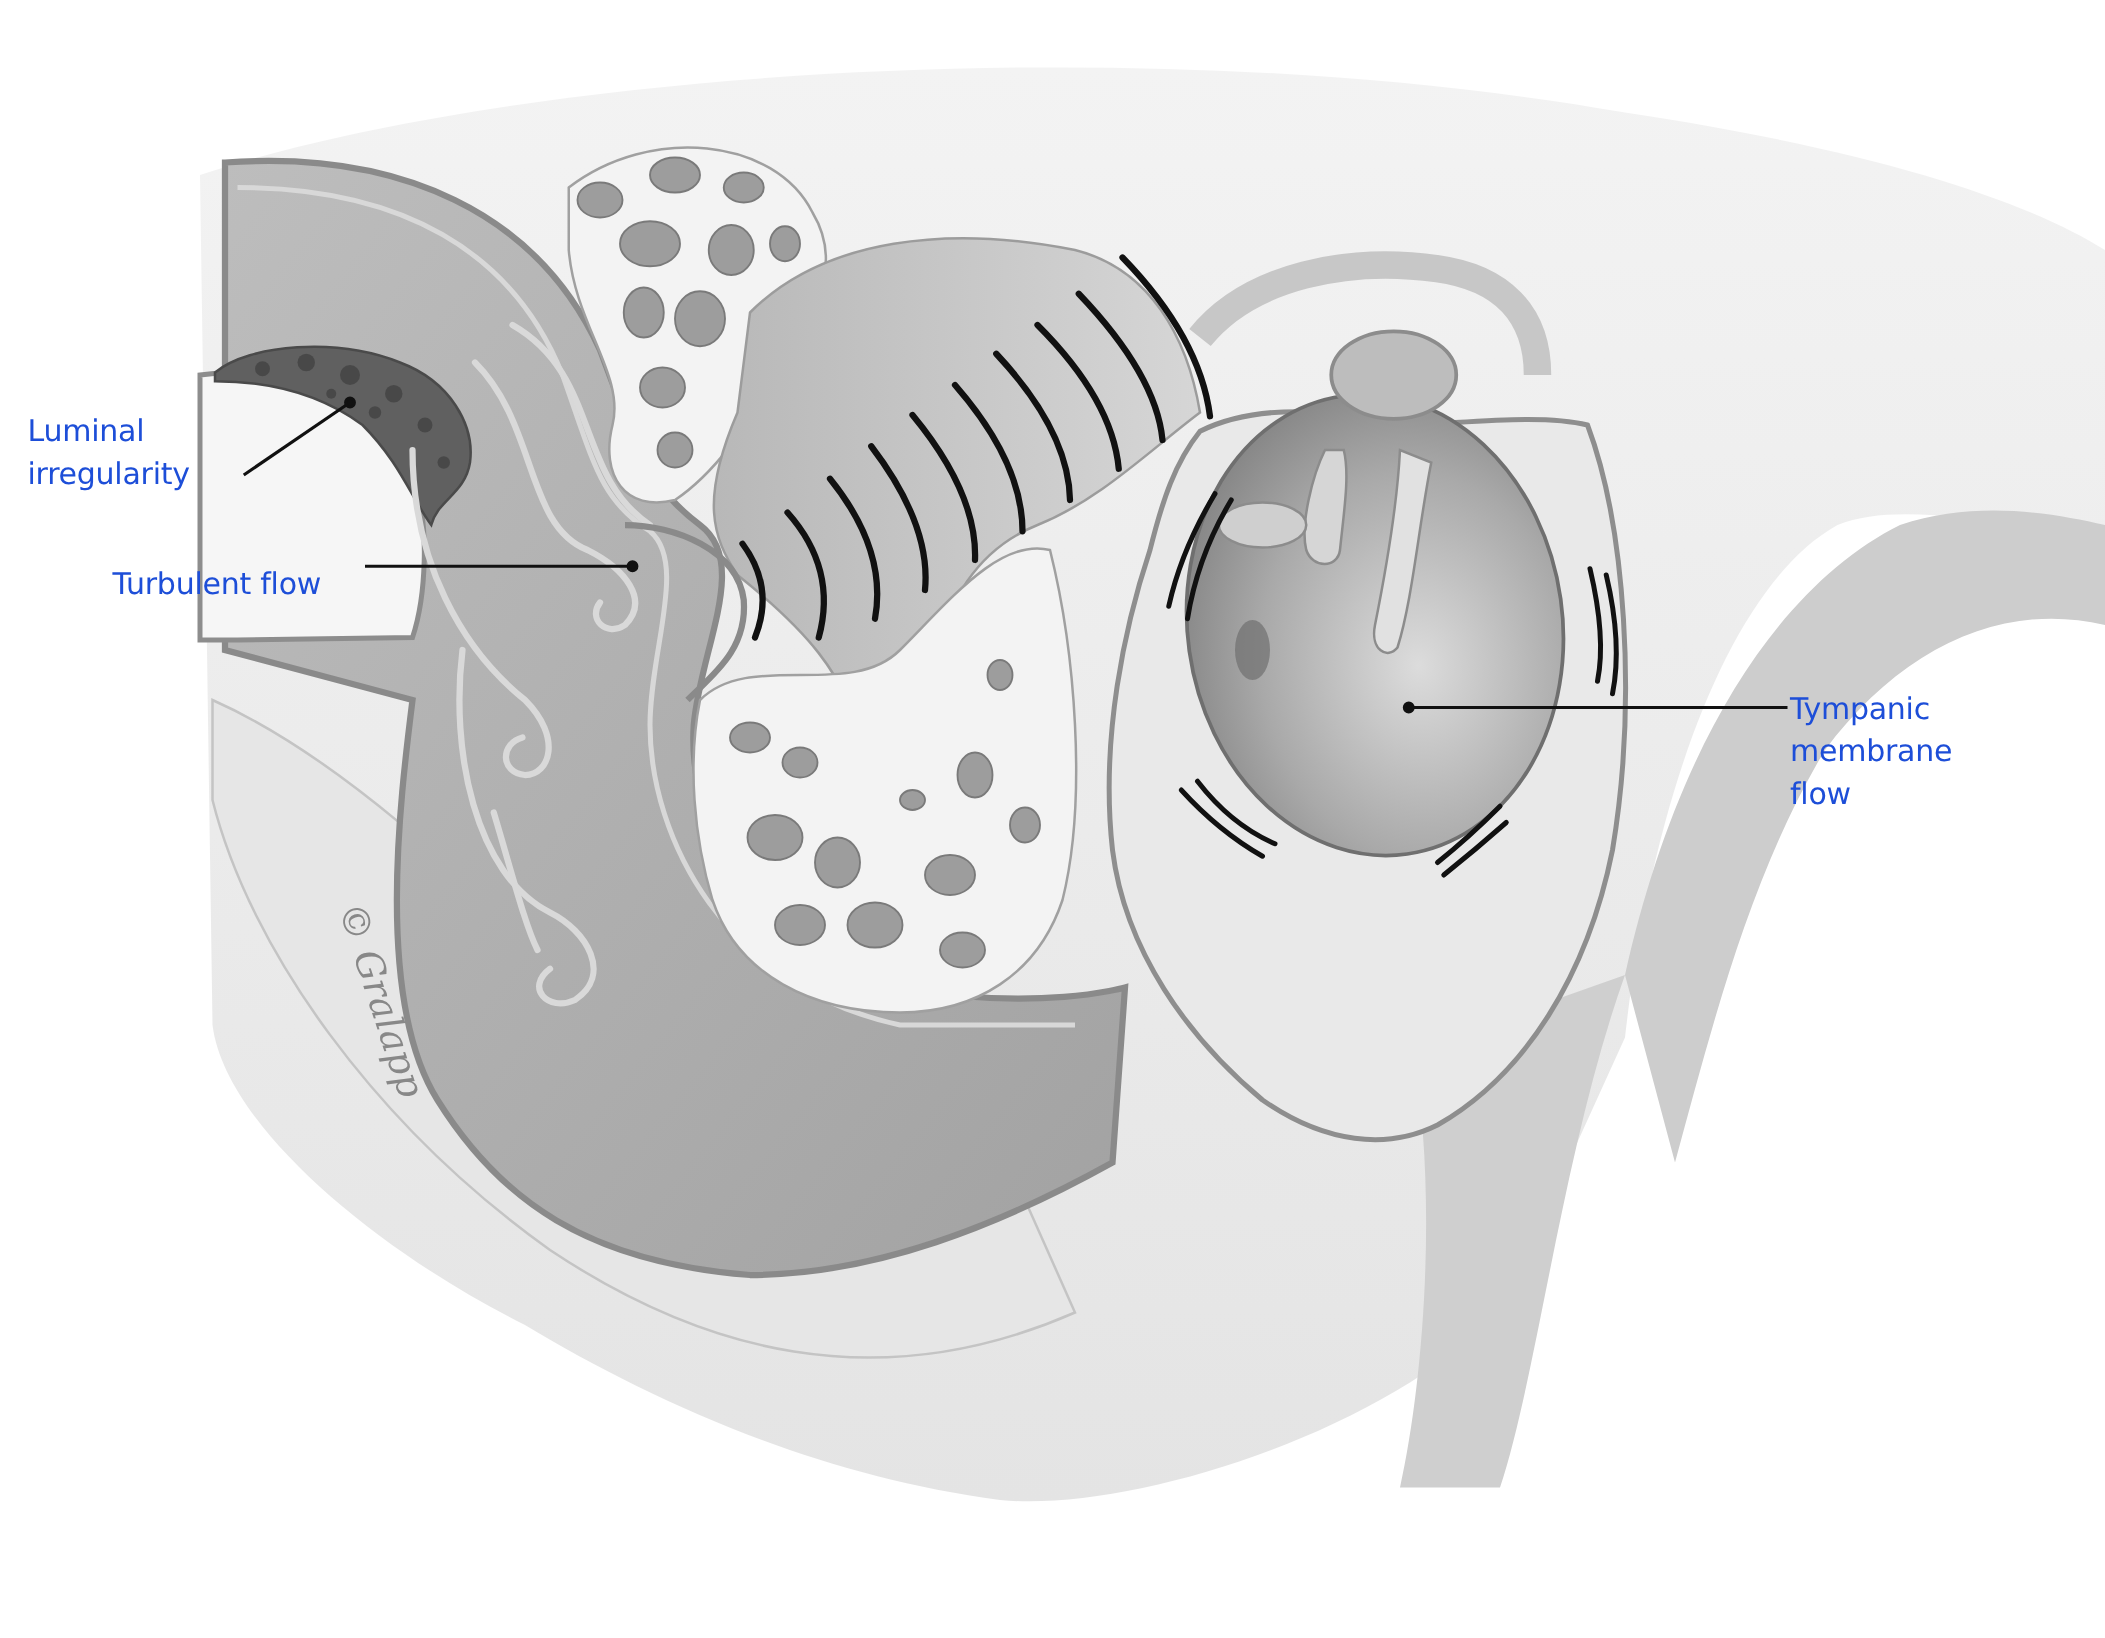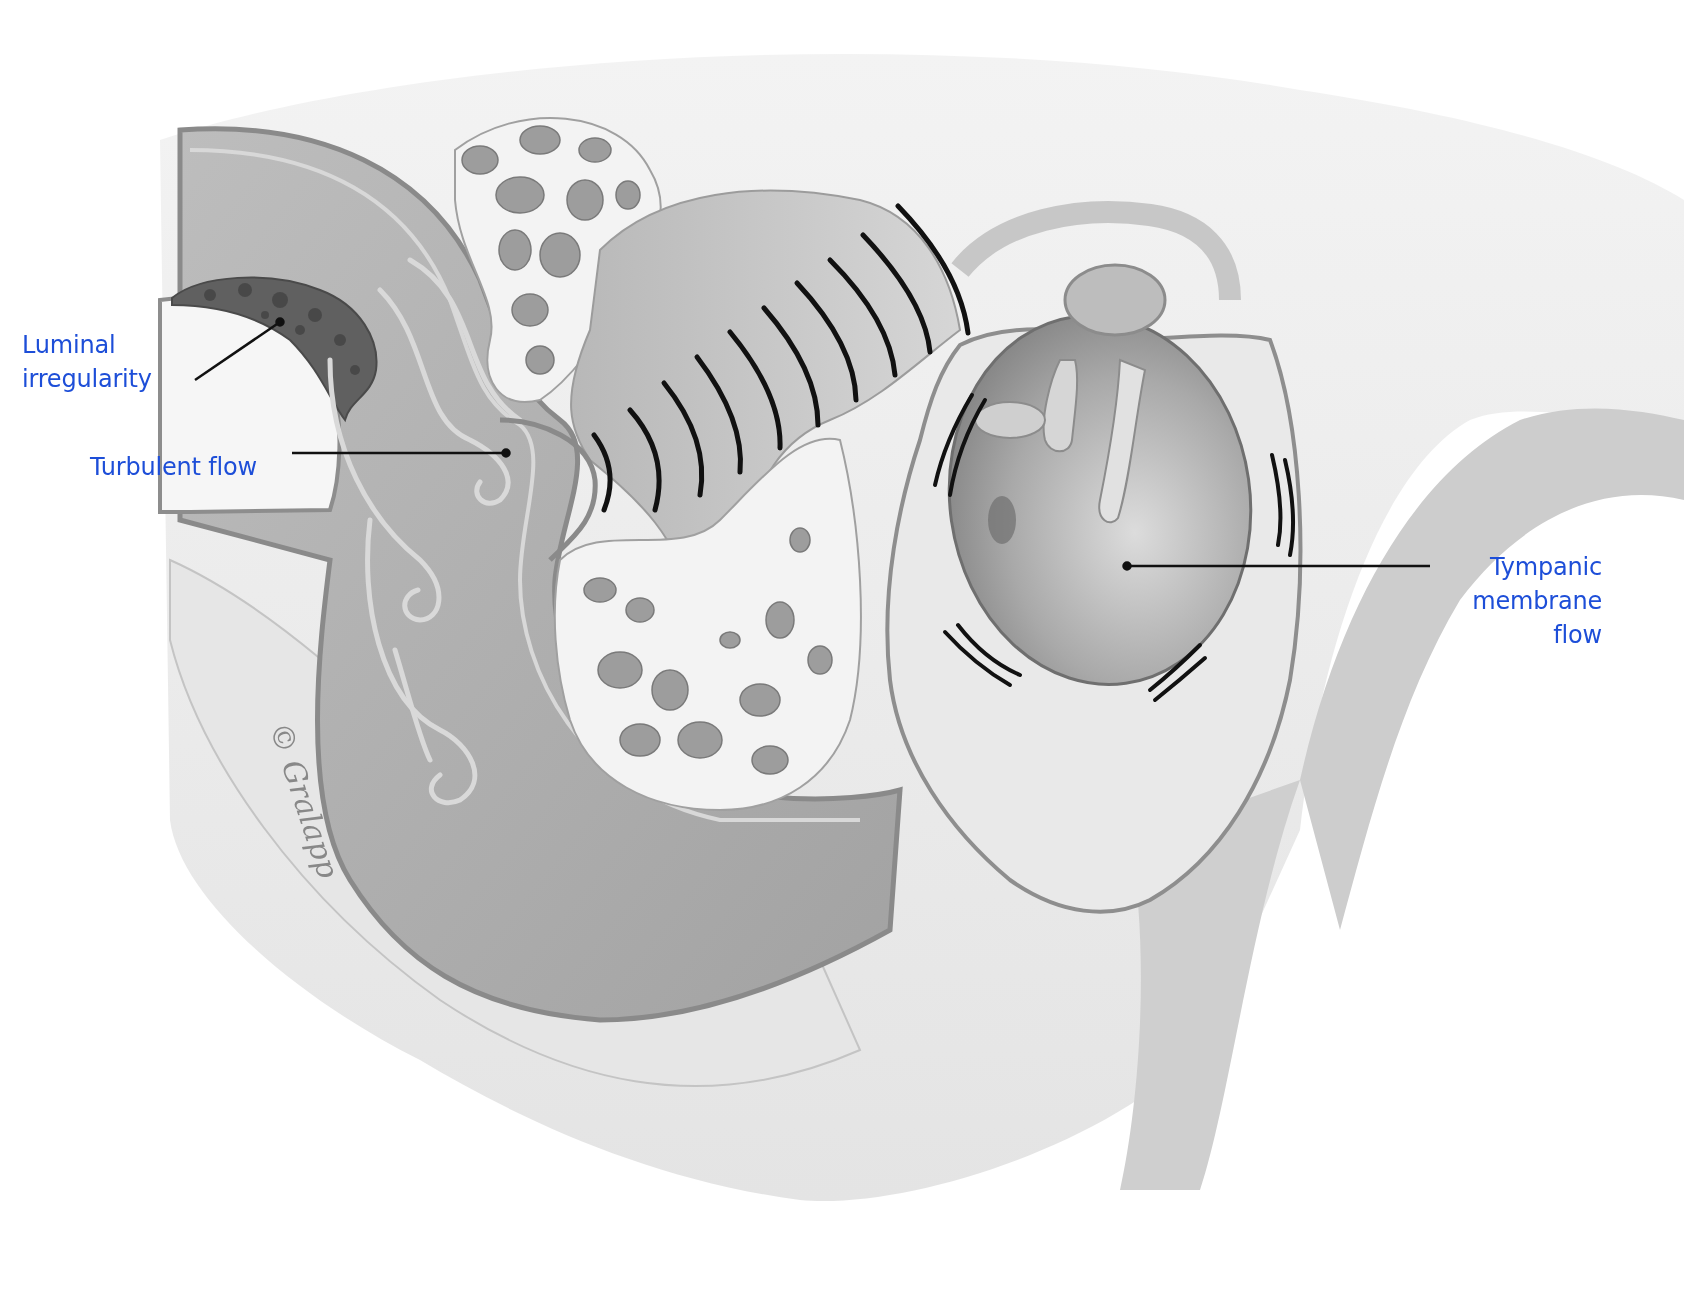--- a/index.html
+++ b/index.html
@@ -4,21 +4,21 @@
 <style>
   html, body { margin: 0; padding: 0; background: #ffffff; }
   body { width: 1684px; height: 1310px; overflow: hidden; position: relative;
          font-family: "Liberation Sans", sans-serif; }
   #canvas { position: absolute; left: 0; top: 0; width: 1684px; height: 1310px; }
   .label { position: absolute; color: #1d4ed8; font-size: 24px; line-height: 34px;
            font-family: "DejaVu Sans", sans-serif; letter-spacing: -0.2px; }
   .label span { display: block; }
   .lbl-luminal { left: 22px; top: 328px; }
   .lbl-turbulent { left: 74px; top: 450px; margin-left: 16px; }
-  .lbl-tympanic { left: 1432px; top: 550px; text-align: right; width: 170px; }
+  .lbl-tympanic { left: 1432px; top: 550px; text-align: left; width: 170px; }
   .signature { position: absolute; left: 296px; top: 718px; color: #888;
                font-family: "DejaVu Serif", serif; font-style: italic; font-size: 30px;
                transform: rotate(72deg); transform-origin: left top; white-space: nowrap; }
 </style>
 </head>
 <body>
 
 <svg id="canvas" viewBox="0 0 1684 1310" xmlns="http://www.w3.org/2000/svg">
   <defs>
     <radialGradient id="gMembrane" cx="0.6" cy="0.6" r="0.7">

